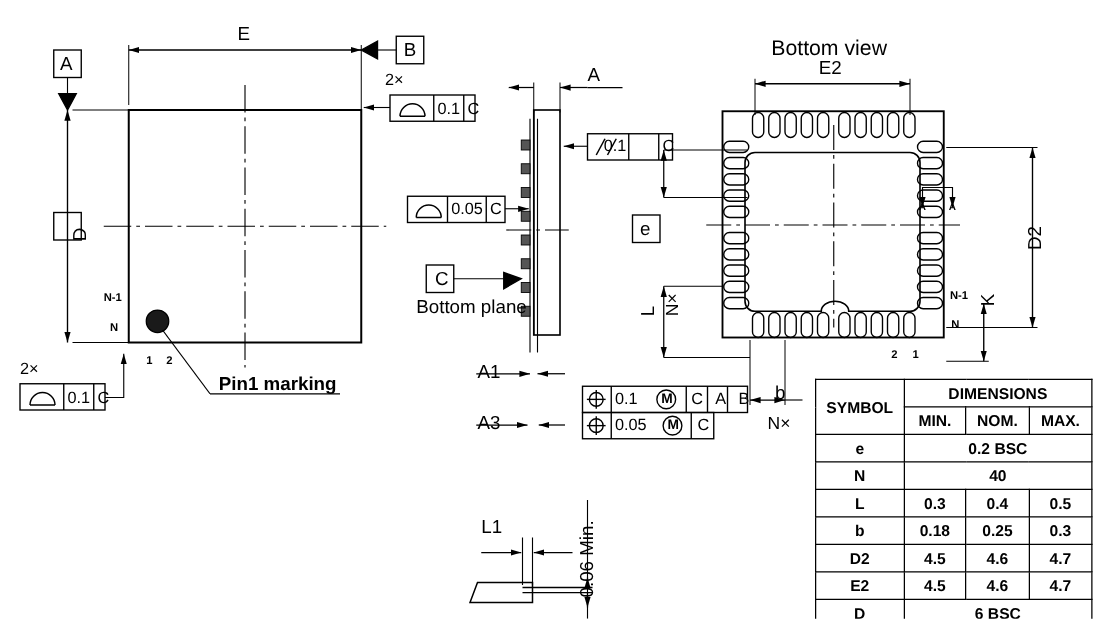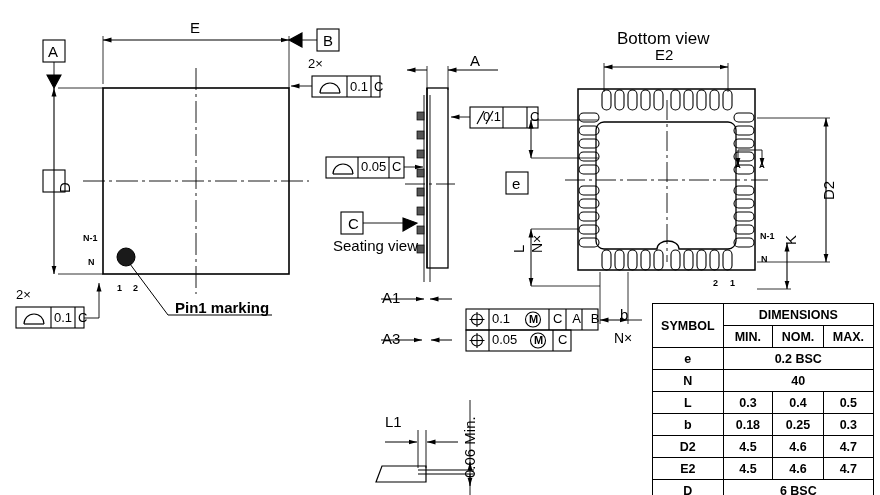--- a/index.html
+++ b/index.html
@@ -294,21 +294,21 @@
 <div class="lbl f9" style="left:117px;top:284px;">1</div>
 <div class="lbl f9" style="left:133px;top:284px;">2</div>
 <div class="lbl f15" style="left:175px;top:300px;font-weight:bold;text-align:center;">Pin1 marking</div>
 
 <div class="lbl f15" style="left:470px;top:53px;">A</div>
 <div class="lbl f13" style="left:483px;top:110px;">0.1</div>
 <div class="lbl f13" style="left:530px;top:110px;">C</div>
 <div class="lbl f13" style="left:361px;top:160px;">0.05</div>
 <div class="lbl f13" style="left:392px;top:160px;">C</div>
 <div class="lbl f15" style="left:348px;top:216px;">C</div>
-<div class="lbl f15" style="left:333px;top:238px;">Seating view</div>
+<div class="lbl f15" style="left:333px;top:238px;">Bottom plane</div>
 <div class="lbl f15" style="left:382px;top:290px;">A1</div>
 <div class="lbl f15" style="left:382px;top:331px;">A3</div>
 <div class="lbl f13" style="left:492px;top:312px;">0.1</div>
 <div class="lbl f11" style="left:529px;top:314px;">M</div>
 <div class="lbl f13" style="left:553px;top:312px;letter-spacing:3.5px;">C A B</div>
 <div class="lbl f13" style="left:492px;top:333px;">0.05</div>
 <div class="lbl f11" style="left:534px;top:335px;">M</div>
 <div class="lbl f13" style="left:558px;top:333px;">C</div>
 
 <div class="lbl f18" style="left:617px;top:30px;">Bottom view</div>

